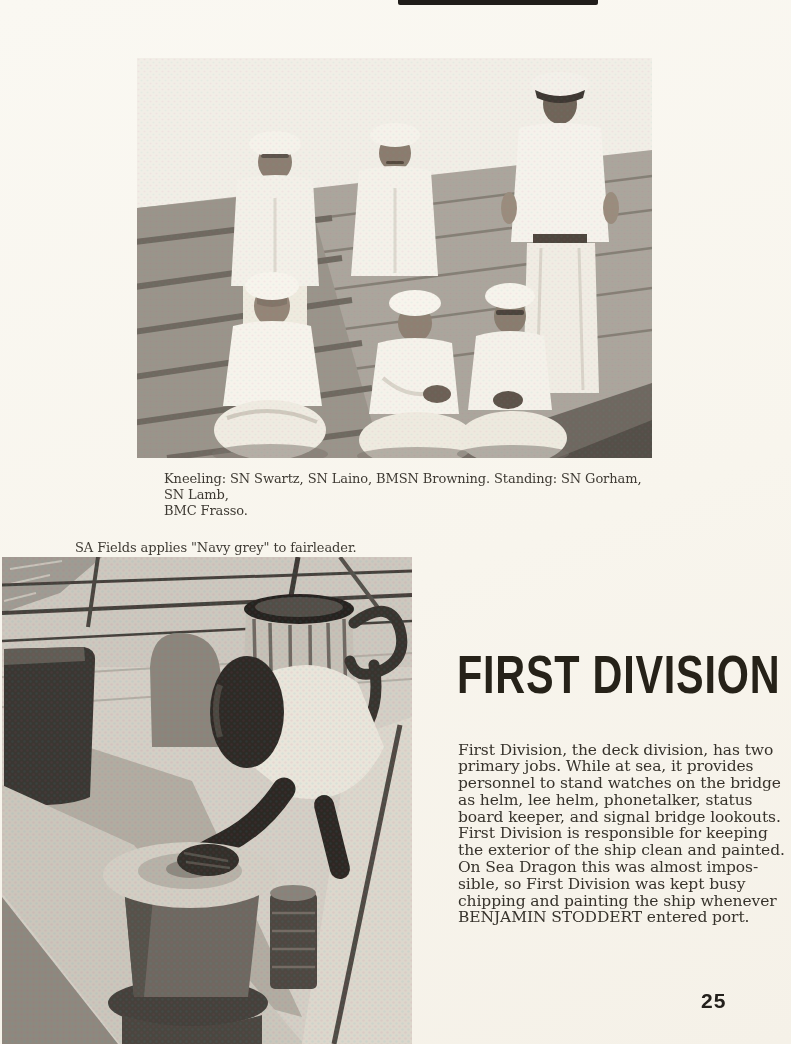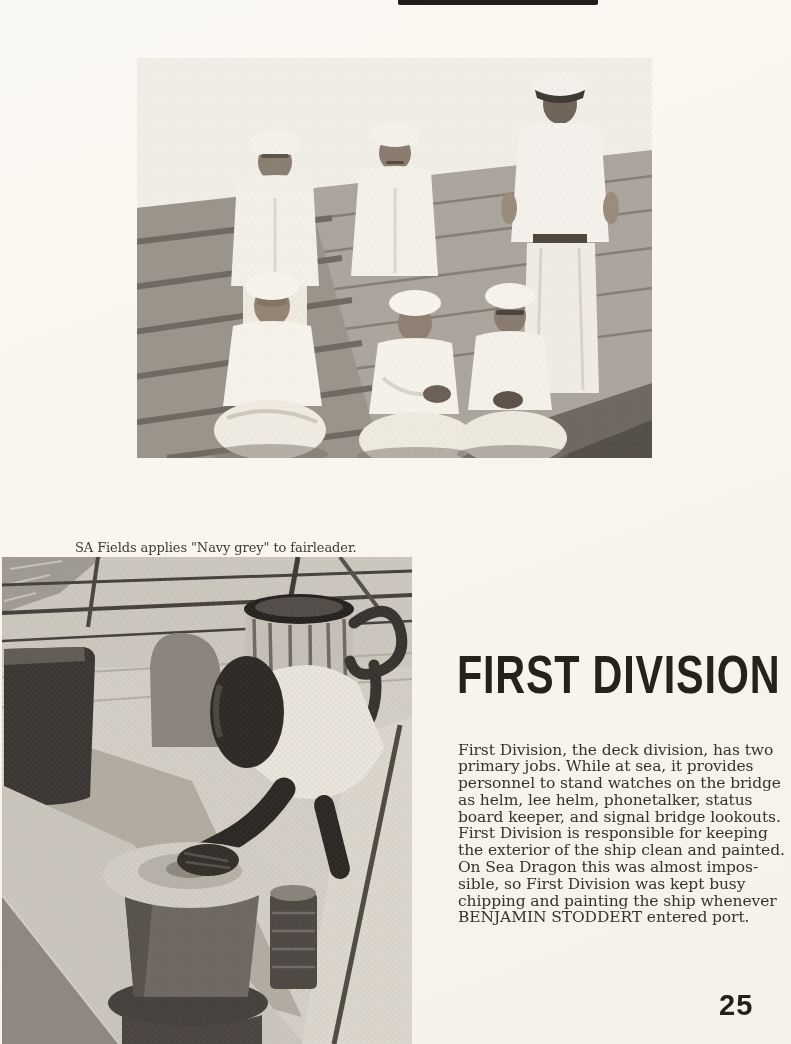--- a/index.html
+++ b/index.html
@@ -35,23 +35,23 @@
     letter-spacing:1px;color:#262219;
     transform:scaleX(0.78);transform-origin:left top;
     white-space:nowrap;
   }
   .body-text{
     position:absolute;left:458px;top:726px;width:345px;
     color:#37332c;font-size:15.5px;line-height:16.8px;
     letter-spacing:-0.1px;white-space:pre-line;
   }
   .page-number{
-    position:absolute;left:719px;top:989px;
+    position:absolute;left:701px;top:989px;
     font-family:"Liberation Sans", sans-serif;
-    font-weight:700;font-size:29px;color:#23201b;
+    font-weight:700;font-size:21px;color:#23201b;
     letter-spacing:1px;
   }
 </style>
 </head>
 <body>
 
 <div class="page">
 
   <div class="scan-strip"></div>
 
@@ -147,20 +147,22 @@
         <path d="M339,278 Q373,268 407,278 L415,352 L331,352 Z" fill="#f4f1e9"></path>
         <ellipse cx="371" cy="342" rx="15" ry="9" fill="#5d5349"></ellipse>
         <ellipse cx="376" cy="380" rx="54" ry="27" fill="#ede9de"></ellipse>
         <ellipse cx="376" cy="396" rx="56" ry="9" fill="#766f67" opacity="0.5"></ellipse>
       </g>
 
       <rect x="0" y="0" width="515" height="400" fill="url(#ht)"></rect>
     </svg>
   </figure>
 
+  <div class="caption" id="caption-group">Kneeling: SN Swartz, SN Laino, BMSN Browning. Standing: SN Gorham, SN Lamb,
+BMC Frasso.</div>
 
   <div class="caption" id="caption-fields">SA Fields applies "Navy grey" to fairleader.</div>
 
   <figure id="bottom-photo" aria-label="SA Fields bent over on deck applying grey paint to a fairleader, beside a paint drum and deck fittings">
     <svg class="photo" width="410" height="487" viewBox="0 0 410 487">
       <defs>
         <pattern id="ht2" width="6" height="6" patternUnits="userSpaceOnUse">
           <circle cx="1.5" cy="1.5" r="1.2" fill="#cc4488" opacity="0.09"></circle>
           <circle cx="4.5" cy="4.5" r="1.2" fill="#33aabb" opacity="0.09"></circle>
         </pattern>

